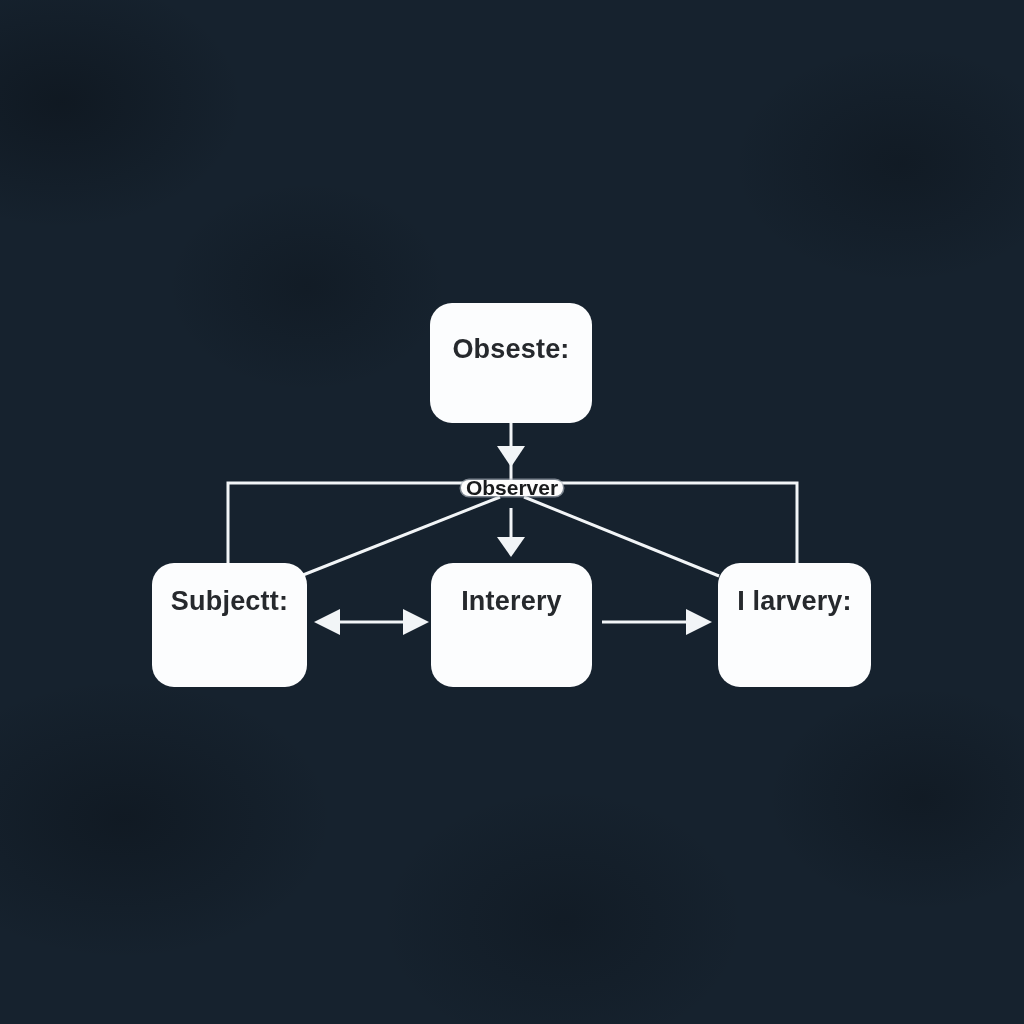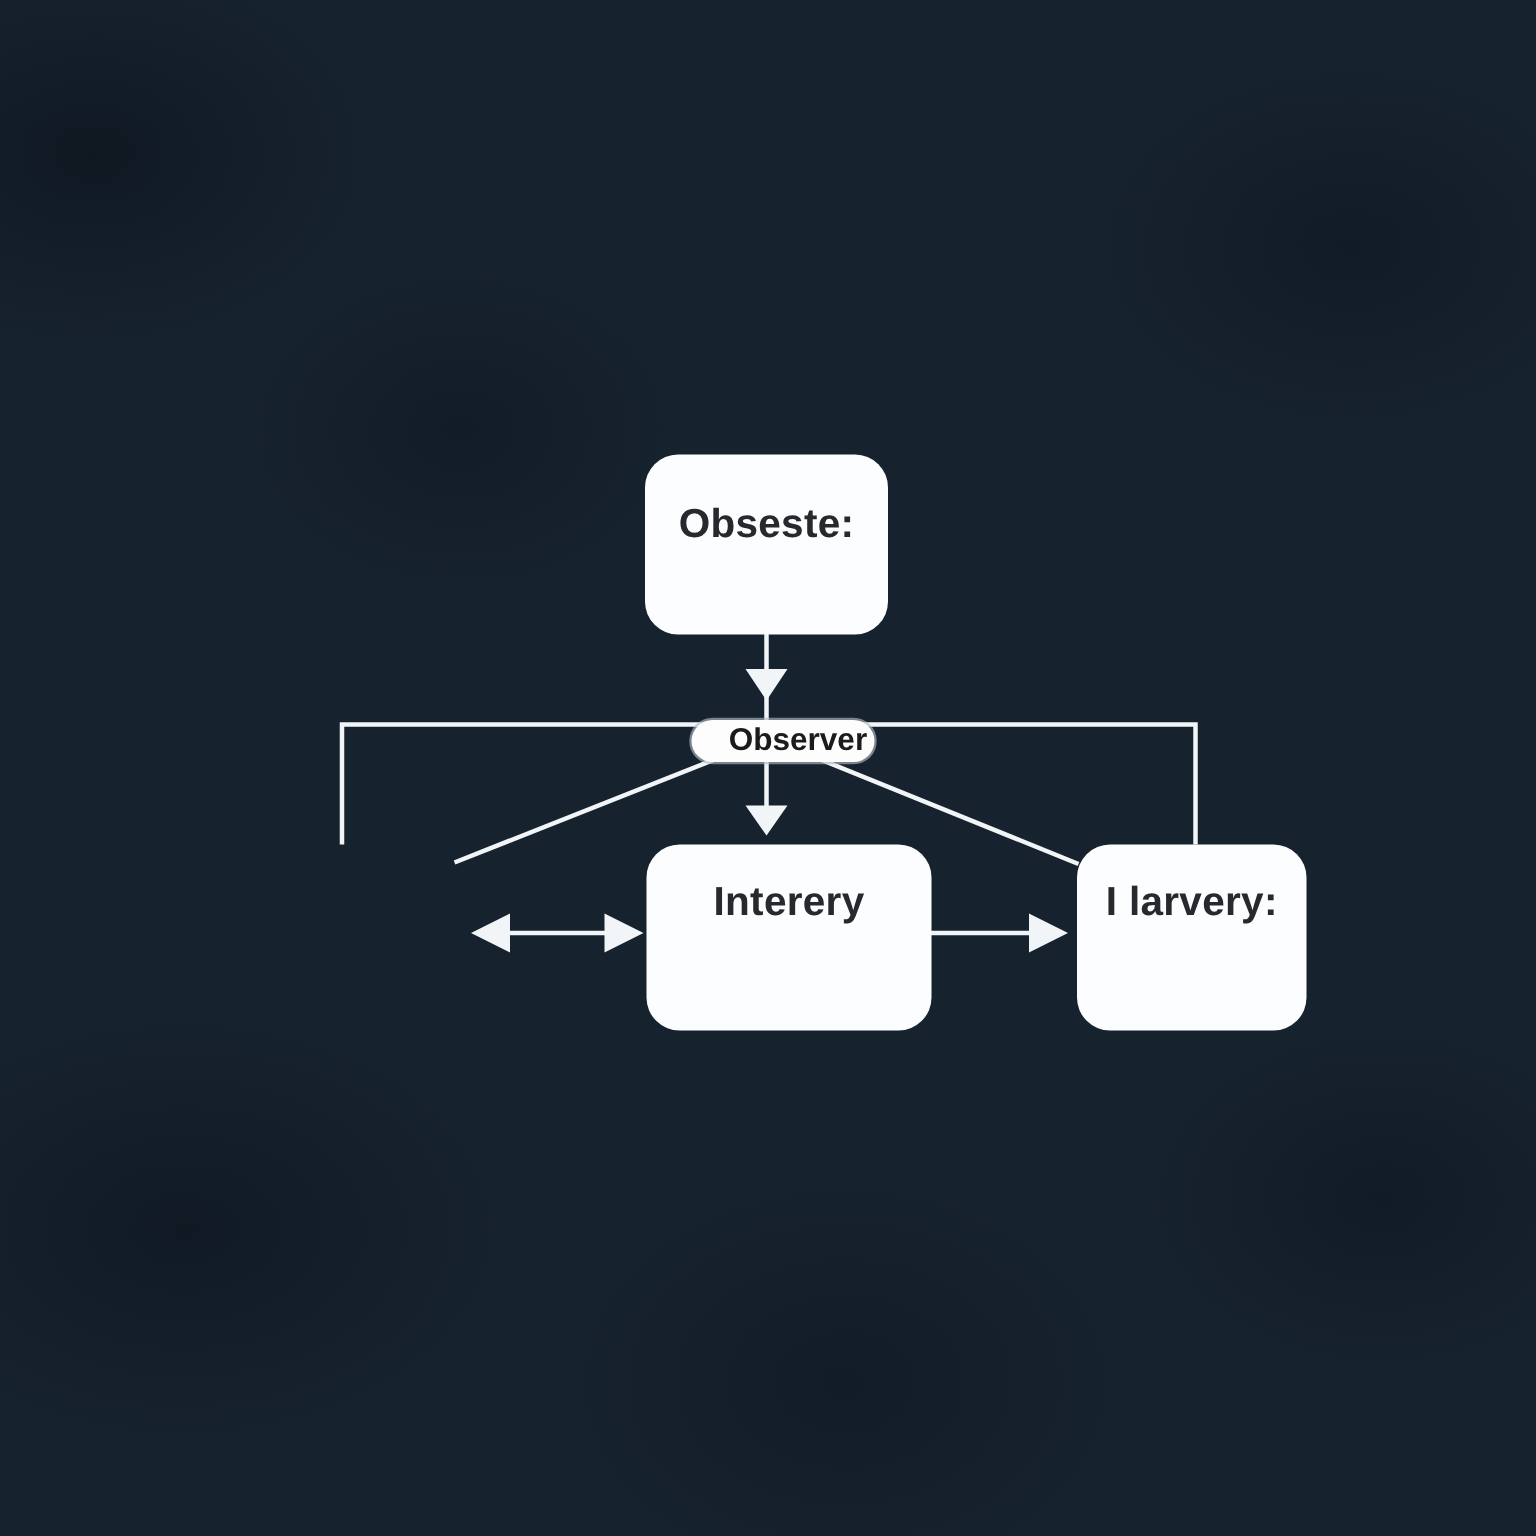--- a/index.html
+++ b/index.html
@@ -46,36 +46,35 @@
     font-size: 27px;
     font-weight: 600;
     letter-spacing: 0.2px;
     display: flex;
     justify-content: center;
     align-items: flex-start;
     box-sizing: border-box;
   }
   .node-top    { left: 430px; top: 303px; width: 162px; height: 120px; padding-top: 31px; }
   .node-left   { left: 152px; top: 563px; width: 155px; height: 124px; padding-top: 23px; }
-  .node-middle { left: 431px; top: 563px; width: 190px; height: 124px; padding-top: 23px; }
+  .node-middle { left: 431px; top: 563px; width: 161px; height: 124px; padding-top: 23px; }
   .node-right  { left: 718px; top: 563px; width: 153px; height: 124px; padding-top: 23px; }
   .pill {
     position: absolute;
     left: 461px; top: 480px;
-    width: 102px; height: 28px;
+    width: 102px; height: 16px;
     background: #fdfdfd;
     border-radius: 15px;
     box-shadow: 0 0 0 1.5px rgba(178,186,194,0.65);
     display: flex;
     align-items: center;
     justify-content: center;
     font-size: 21px;
     font-weight: 600;
     color: #191b1d;
-    padding-left: 20px;
   }
 </style>
 </head>
 <body>
 
 <div class="stage">
 
   <svg class="connectors" viewBox="0 0 1024 1024" aria-hidden="true">
 
     <line x1="511" y1="422" x2="511" y2="481"></line>
@@ -98,20 +97,23 @@
   </svg>
 
   <div class="node node-top">
     <span>Obseste:</span>
   </div>
 
   <div class="pill">
     <span>Observer</span>
   </div>
 
+  <div class="node node-left">
+    <span>Subjectt:</span>
+  </div>
 
   <div class="node node-middle">
     <span>Interery</span>
   </div>
 
   <div class="node node-right">
     <span>I larvery:</span>
   </div>
 
 </div>

